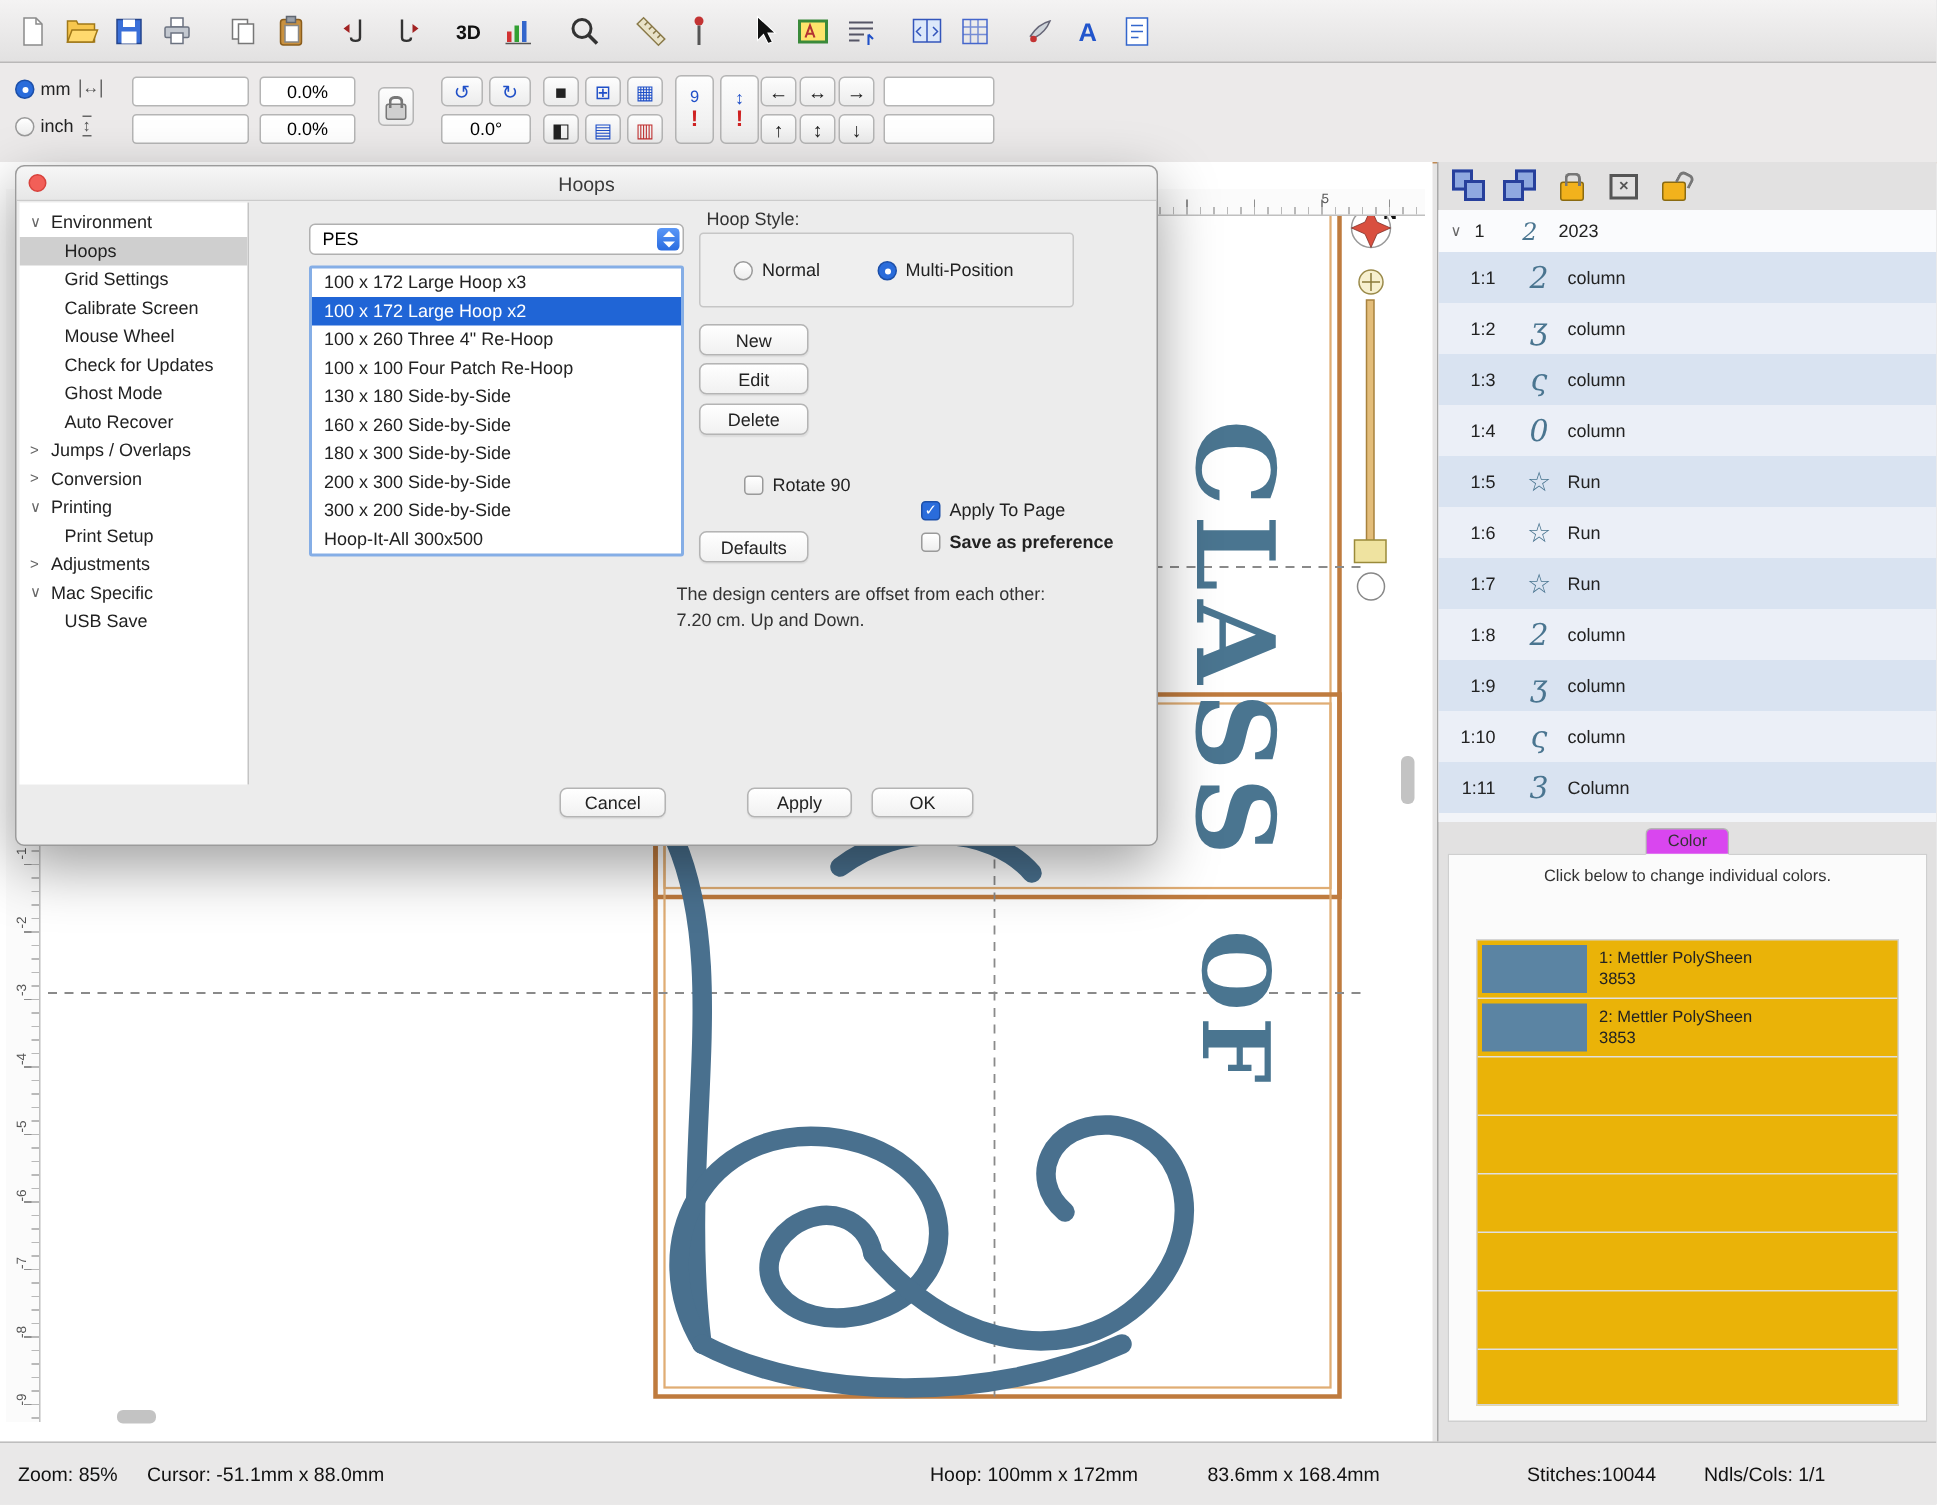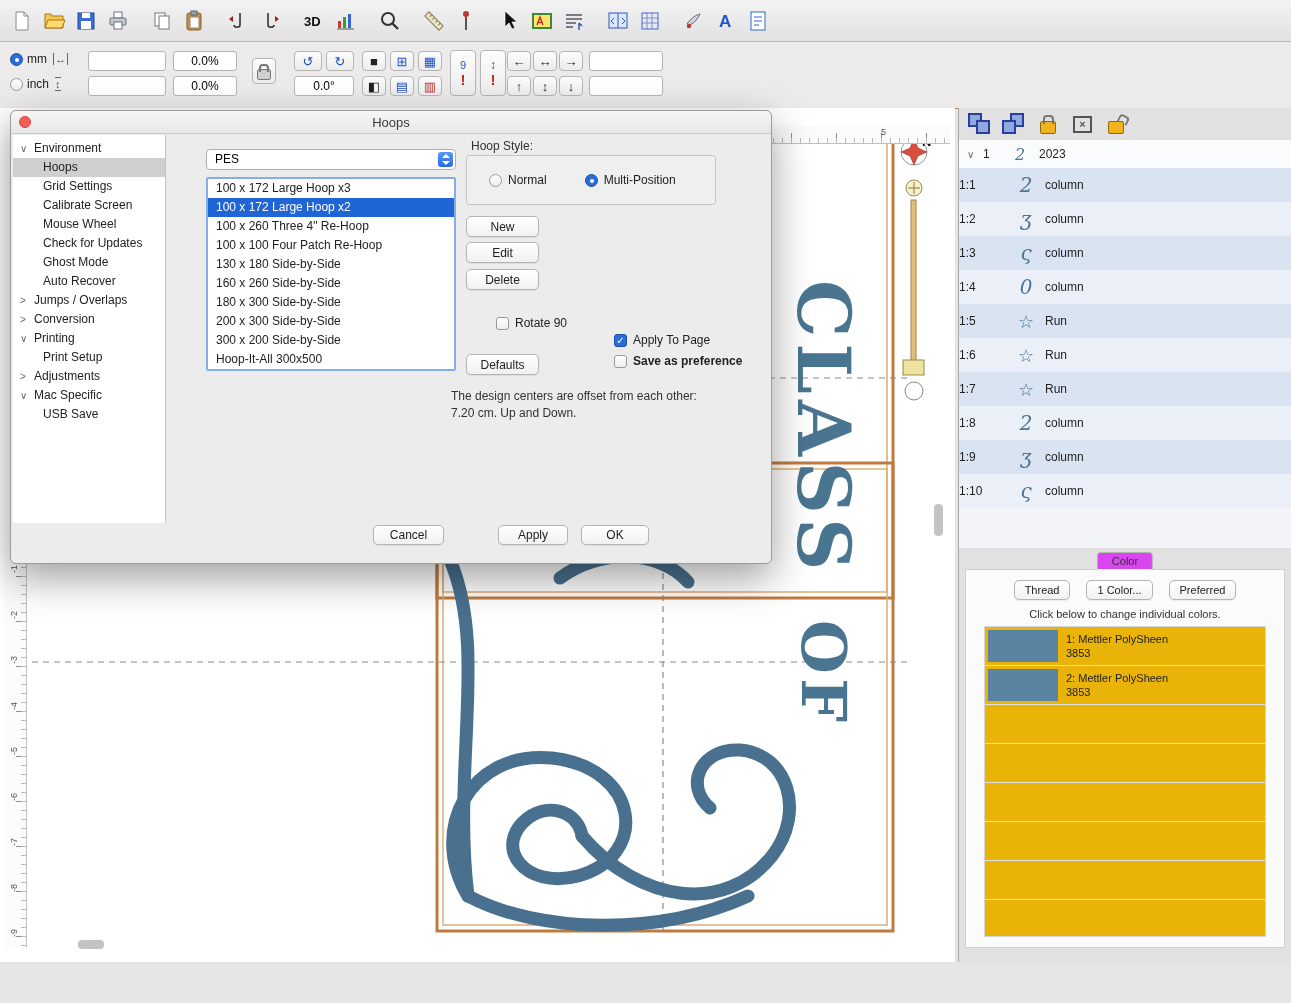--- a/index.html
+++ b/index.html
@@ -92,21 +92,21 @@
   .plock::before{content:"";position:absolute;left:2px;top:-7px;width:7px;height:7px;border:2px solid #777;border-bottom:none;border-radius:4px 4px 0 0;}
   .plock.open::before{left:9px;transform:rotate(28deg);}
   .xb{position:absolute;left:4px;top:4px;width:15px;height:13px;border:2px solid #555;color:#555;font-weight:bold;font-size:11px;line-height:13px;text-align:center;}
   #obj-list{position:absolute;left:0;top:32px;width:100%;height:408px;background:#f2f4f8;overflow:hidden;}
   .obj-root{height:28px;display:flex;align-items:center;background:#fafbfd;font-size:12px;color:#222;}
   .obj-root .oarrow{width:16px;padding-left:8px;color:#666;font-size:10px;}
   .obj-root .oid{width:18px;}
   .obj-row{height:34px;display:flex;align-items:center;font-size:12px;color:#222;}
   #obj-rows .obj-row:nth-child(odd){background:#d9e3f1;}
   #obj-rows .obj-row:nth-child(even){background:#ebeff7;}
-  .oid2{width:38px;text-align:left;margin-right:10px;}
+  .oid2{width:38px;text-align:right;margin-right:10px;}
   .oglyph{width:38px;text-align:center;font-family:"DejaVu Serif",serif;font-style:italic;font-size:20px;color:#4a7590;}
   .oglyph.star{font-style:normal;font-size:18px;}
   #color-tab{position:absolute;top:444px;left:50%;transform:translateX(-50%);padding:2px 14px;background:#d946ef;border:1px solid #b5b5b5;border-bottom-color:#f7f7f7;font-size:11px;color:#333;border-radius:4px 4px 0 0;z-index:2;}
   #color-panel{position:absolute;left:6px;right:6px;top:461px;bottom:14px;background:#fbfbfb;border:1px solid #cfcfcf;}
   #cp-buttons{display:flex;justify-content:center;gap:16px;margin-top:10px;}
   .cp-btn{position:static;height:20px;padding:0 10px;font-size:11px;}
   #cp-hint{text-align:center;font-size:11px;color:#333;margin-top:8px;}
   #thread-list{position:absolute;left:18px;right:18px;top:56px;bottom:10px;background:#eab308;border:1px solid #d5d5d5;overflow:hidden;}
   .thread-row{height:38px;border-bottom:1px solid #e0e0e0;display:flex;align-items:center;}
   .swatch{width:70px;height:32px;background:#5b84a3;margin:0 8px 0 3px;}
@@ -473,30 +473,30 @@
         <div class="obj-row">
             <span class="oid2">1:9</span>
             <span class="oglyph">ʒ</span>
             <span>column</span>
           </div>
         <div class="obj-row">
             <span class="oid2">1:10</span>
             <span class="oglyph">ς</span>
             <span>column</span>
           </div>
+        <div class="obj-row">
+            <span class="oid2">1:11</span>
+            <span class="oglyph">3</span>
+            <span>Column</span>
+          </div>
       </div>
     </div>
 
     <div id="color-tab">Color</div>
     <div id="color-panel">
-      <div id="cp-buttons">
-        <div class="mac-btn cp-btn">Thread</div>
-        <div class="mac-btn cp-btn">1 Color...</div>
-        <div class="mac-btn cp-btn">Preferred</div>
-      </div>
       <div id="cp-hint">Click below to change individual colors.</div>
       <div id="thread-list">
         <div class="thread-row">
           <div class="swatch"></div>
           <div class="tr-text">
               <div>1: Mettler PolySheen</div>
               <div>3853</div>
             </div>
         </div>
         <div class="thread-row">
@@ -627,14 +627,22 @@
     <div class="info" style="left:440px;top:277px;">
       <div>The design centers are offset from each other:</div>
       <div>7.20 cm. Up and Down.</div>
     </div>
 
     <div class="mac-btn" style="left:362px;top:414px;width:71px;height:20px;">Cancel</div>
     <div class="mac-btn" style="left:487px;top:414px;width:70px;height:20px;">Apply</div>
     <div class="mac-btn" style="left:570px;top:414px;width:68px;height:20px;">OK</div>
   </div>
 
+  <div id="status-bar">
+    <span style="left:12px;">Zoom: 85%</span>
+    <span style="left:98px;">Cursor: -51.1mm x 88.0mm</span>
+    <span style="left:620px;">Hoop: 100mm x 172mm</span>
+    <span style="left:805px;">83.6mm x 168.4mm</span>
+    <span style="left:1018px;">Stitches:10044</span>
+    <span style="left:1136px;">Ndls/Cols: 1/1</span>
+  </div>
 
 </div>
 
 </body></html>

